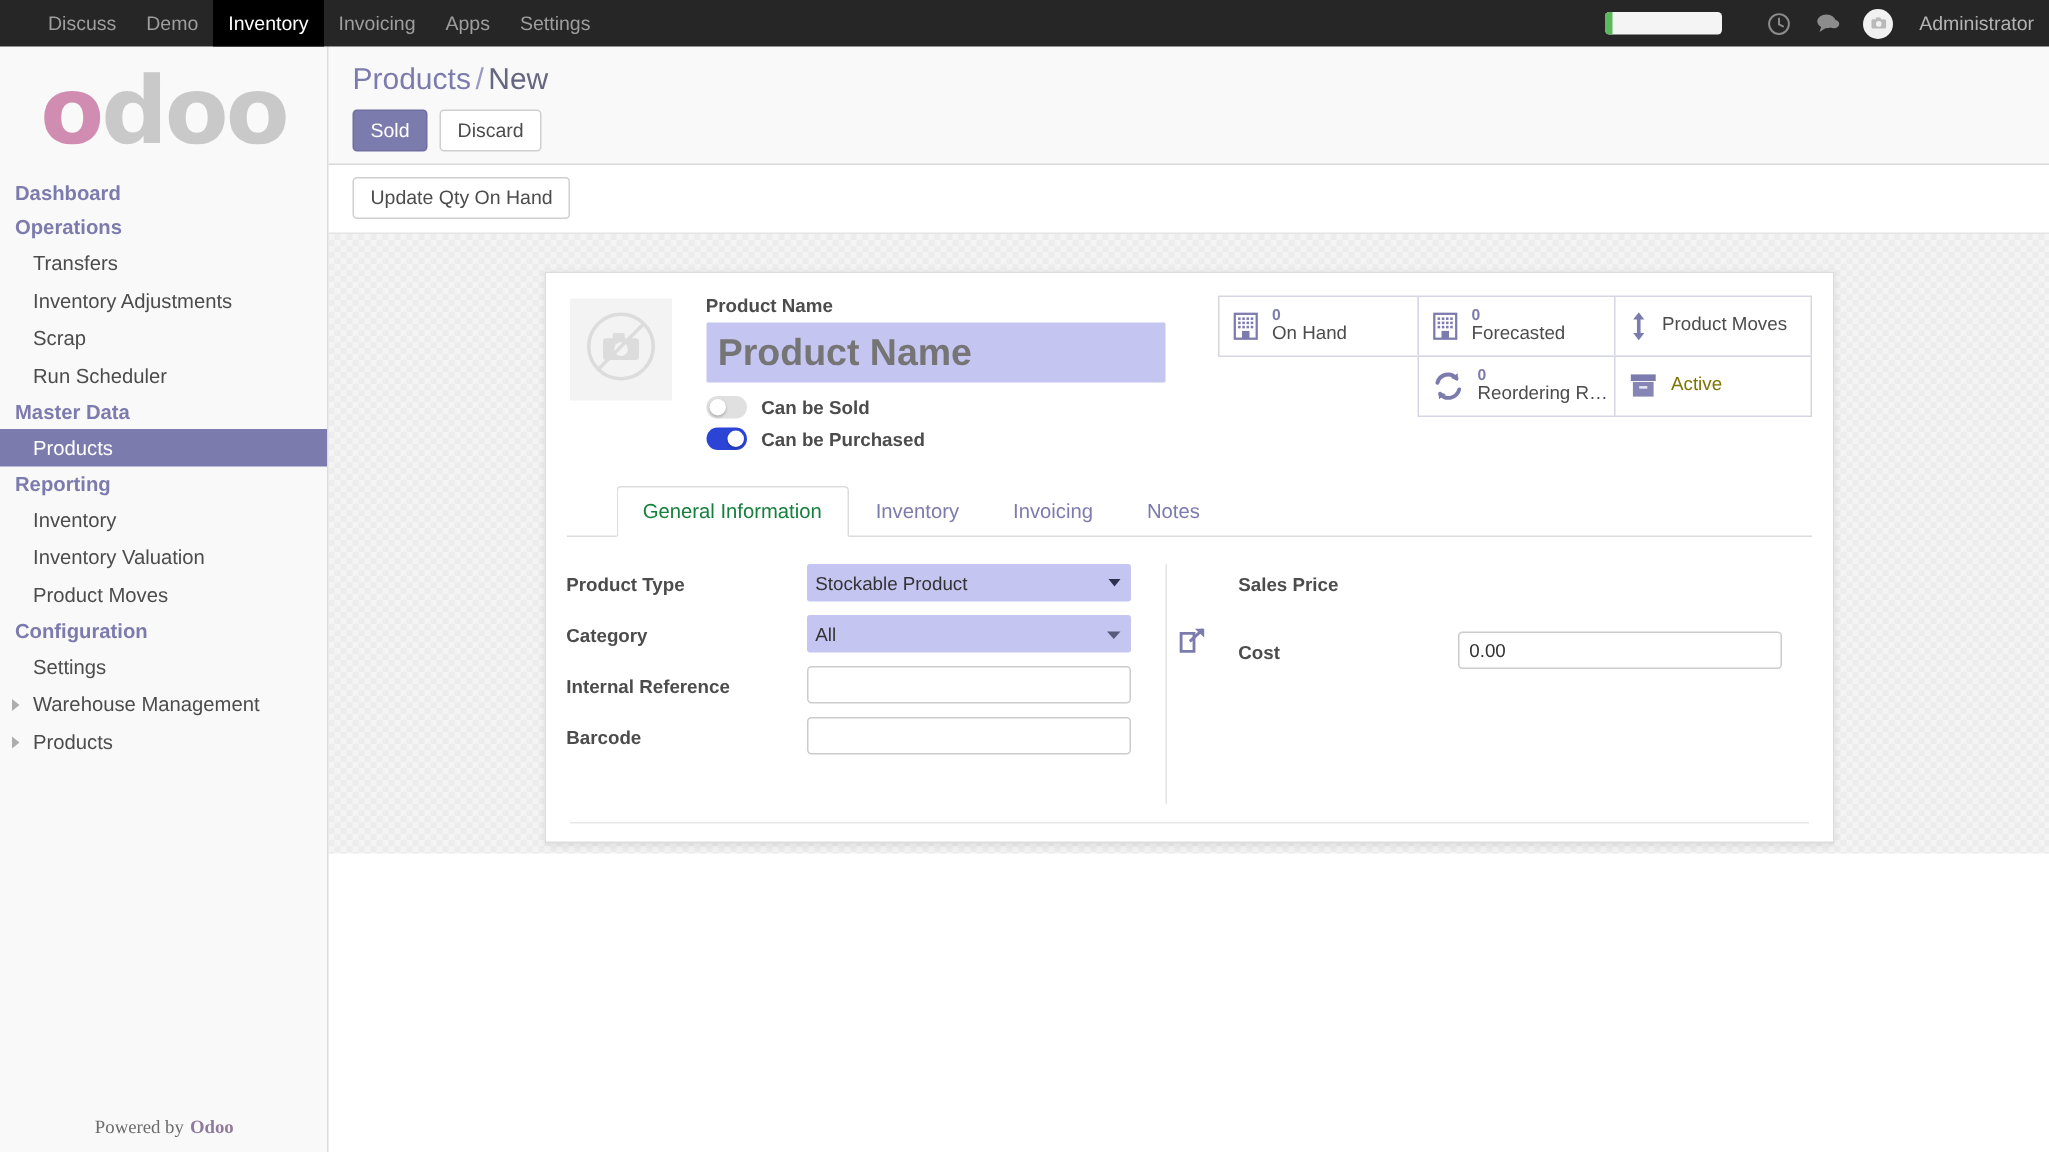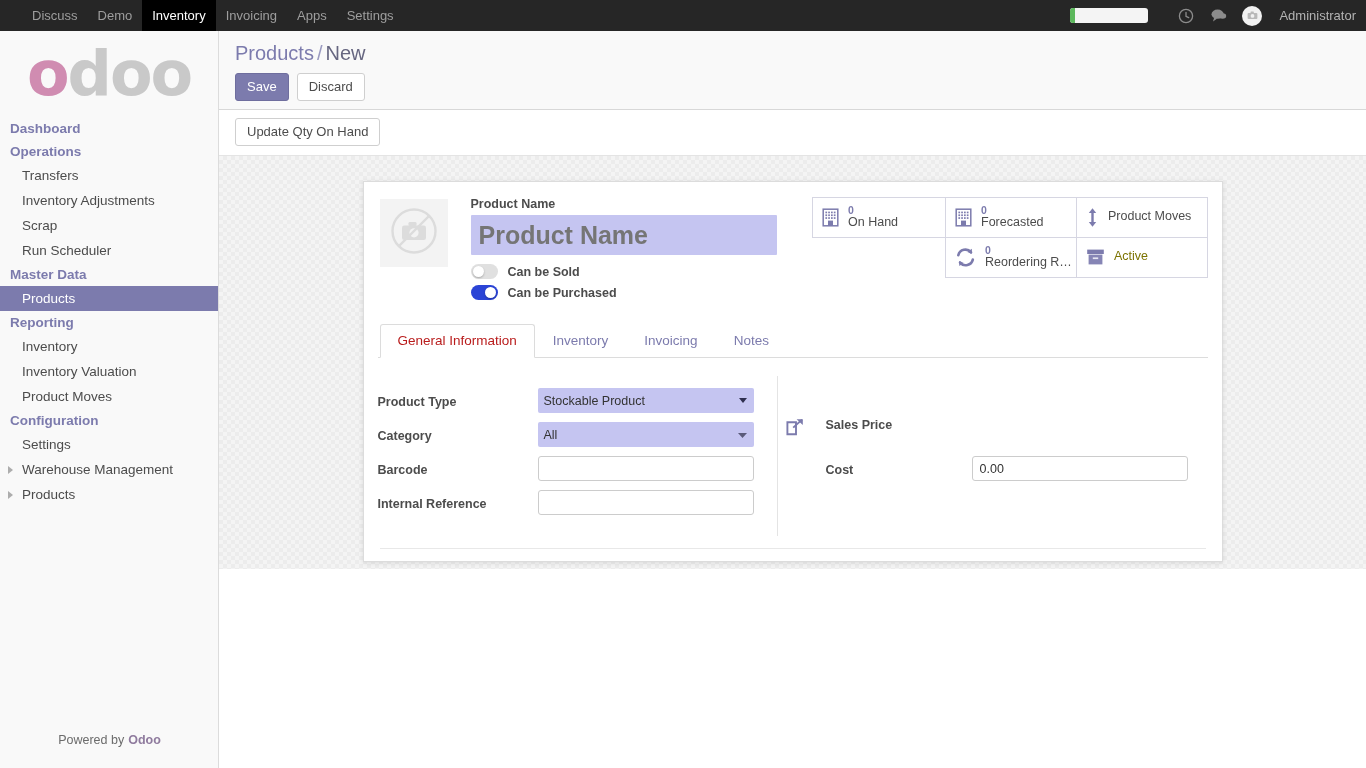--- a/index.html
+++ b/index.html
@@ -108,24 +108,24 @@
   }
   .menu-item.caret { padding-left: 22px; }
   .menu-item.caret::before {
     content: "";
     position: absolute; left: 8px; top: 9px;
     border-left: 5px solid #adadad;
     border-top: 4px solid transparent;
     border-bottom: 4px solid transparent;
   }
   #powered {
-    position: absolute; bottom: 16px; left: 0;
+    position: absolute; bottom: 5px; left: 0;
     width: 219px; height: 24px;
     display: flex; align-items: center; justify-content: center;
-    font-size: 12.5px; color: #6b6b6b;
+    font-size: 12.5px; color: #6b6b6b; font-family: Liberation Serif, serif;
   }
   #powered b { color: #8f7b9e; margin-left: 4px; }
 
   
   #main {
     position: absolute; top: 31px; left: 219px;
     width: 1147px; height: 737px;
     background: #ffffff;
   }
   #control-panel {
@@ -287,33 +287,34 @@
     color: #7c7bad;
     padding: 8px 17px 9px 17px;
     cursor: pointer;
     border: 1px solid transparent;
     border-bottom: none;
     margin-bottom: -1px;
     border-radius: 3px 3px 0 0;
     white-space: nowrap;
   }
   .tab.active {
-    color: #b91c1c;
+    color: #15803d;
     background: #ffffff;
     border-color: #dcdcdc;
     border-bottom: 1px solid #ffffff;
+    margin-left: 31px;
   }
 
   
   #tab-body {
     display: flex;
     padding: 18px 0 0 0;
     min-height: 178px;
   }
-  .form-col { display: flex; flex-direction: column; justify-content: center; }
+  .form-col { display: flex; flex-direction: column; }
   .form-col.left { width: 400px; border-right: 1px solid #e4e4e4; padding-right: 14px; }
   .form-col.right { width: 418px; padding-left: 18px; position: relative; }
 
   .frow { display: flex; align-items: flex-start; height: 34px; }
   .frow.tall { height: 45px; }
   .flabel {
     font-size: 12.5px; font-weight: bold; color: #4c4c4c;
     width: 160px; flex: 0 0 160px;
     line-height: 28px;
   }
@@ -427,21 +428,21 @@
   </div>
 </div>
 
 <div id="main">
 
   <div id="control-panel">
     <div id="breadcrumb">
       <span class="crumb-link">Products</span><span class="sep">/</span><span class="crumb-current">New</span>
     </div>
     <div id="action-buttons">
-      <div class="btn primary">Save</div>
+      <div class="btn primary">Sold</div>
       <div class="btn">Discard</div>
     </div>
   </div>
 
   <div id="stat-bar">
     <div class="btn">Update Qty On Hand</div>
   </div>
 
   <div id="sheet-area">
     <div id="sheet">
@@ -610,26 +611,26 @@
                 <span class="selval">All</span>
                 <span class="arrow-thin">
                   <svg width="11" height="8" viewBox="0 0 11 8">
                       <path d="M1 2 L10 2 L5.5 7 Z" fill="#5a5a7a"></path>
                     </svg>
                 </span>
               </div>
             </div>
 
             <div class="frow">
-              <div class="flabel">Barcode</div>
+              <div class="flabel">Internal Reference</div>
               <input class="finput wide" type="text" style="">
             </div>
 
             <div class="frow">
-              <div class="flabel">Internal Reference</div>
+              <div class="flabel">Barcode</div>
               <input class="finput wide" type="text" style="">
             </div>
 
           </div>
 
           <div class="form-col right">
 
             <div class="frow tall">
               <div class="flabel indent">Sales Price</div>
             </div>

